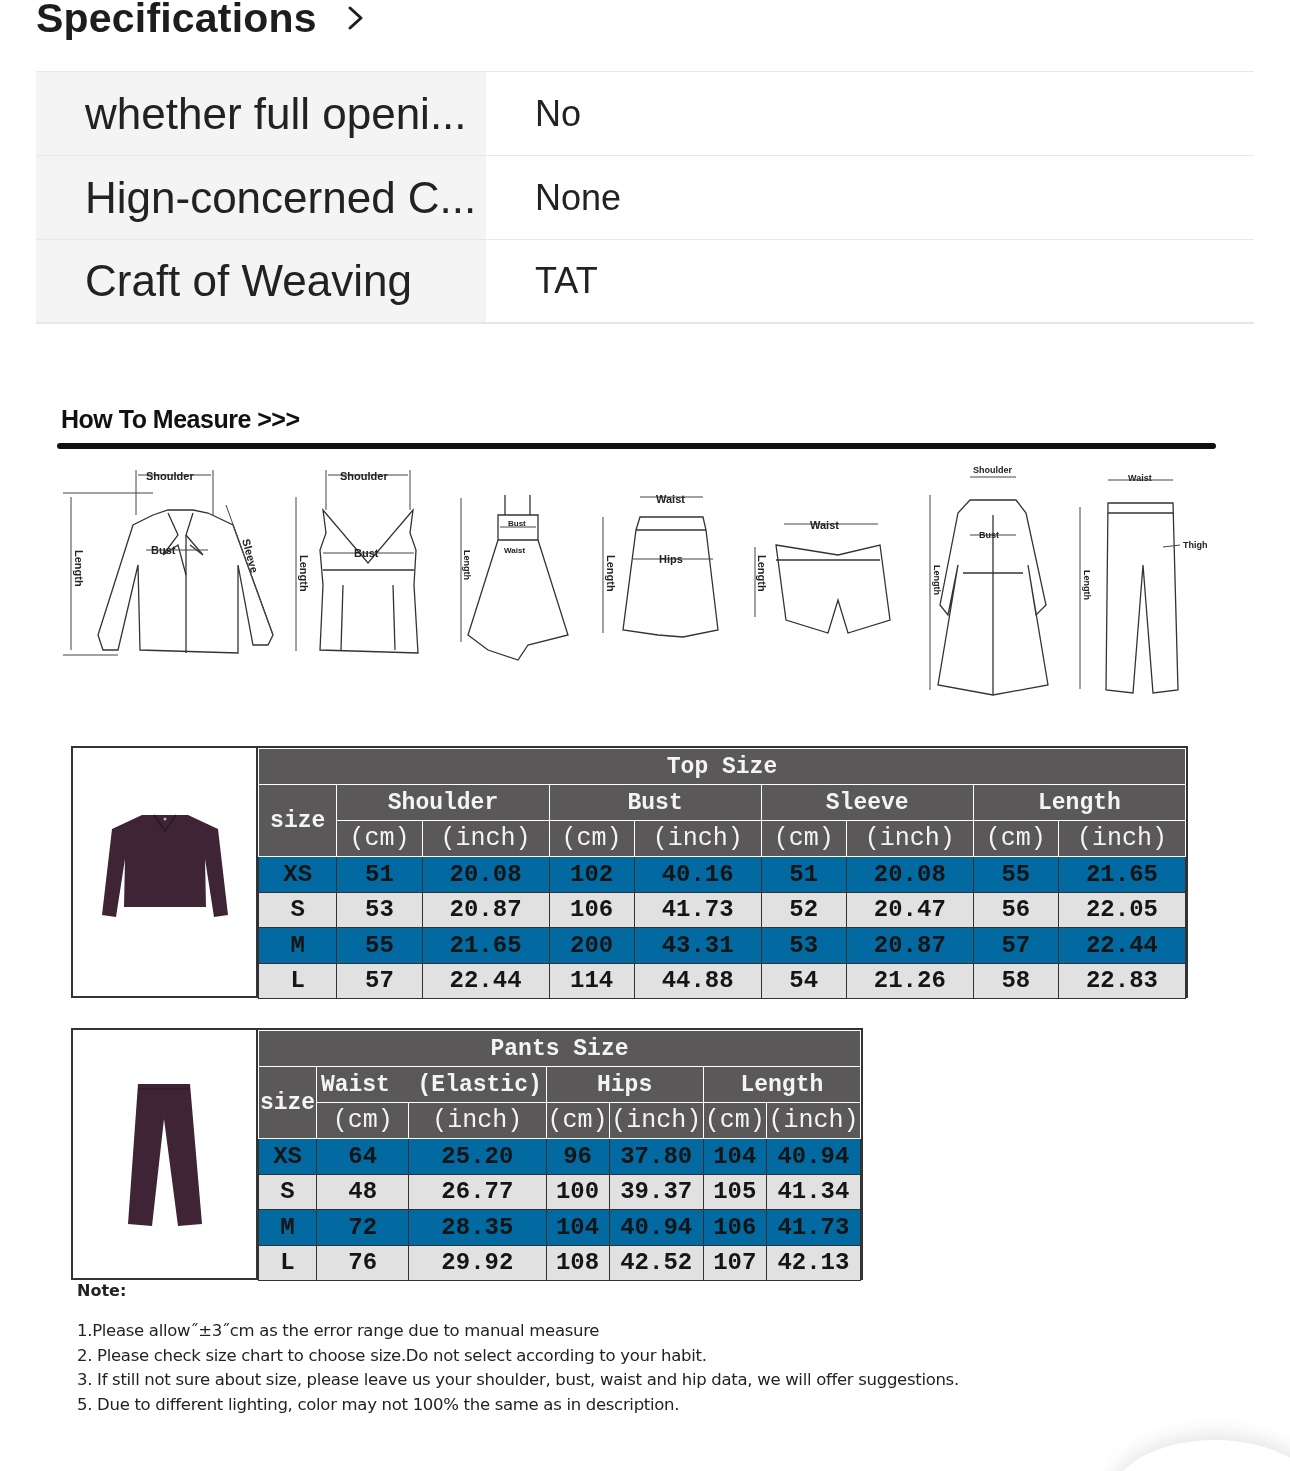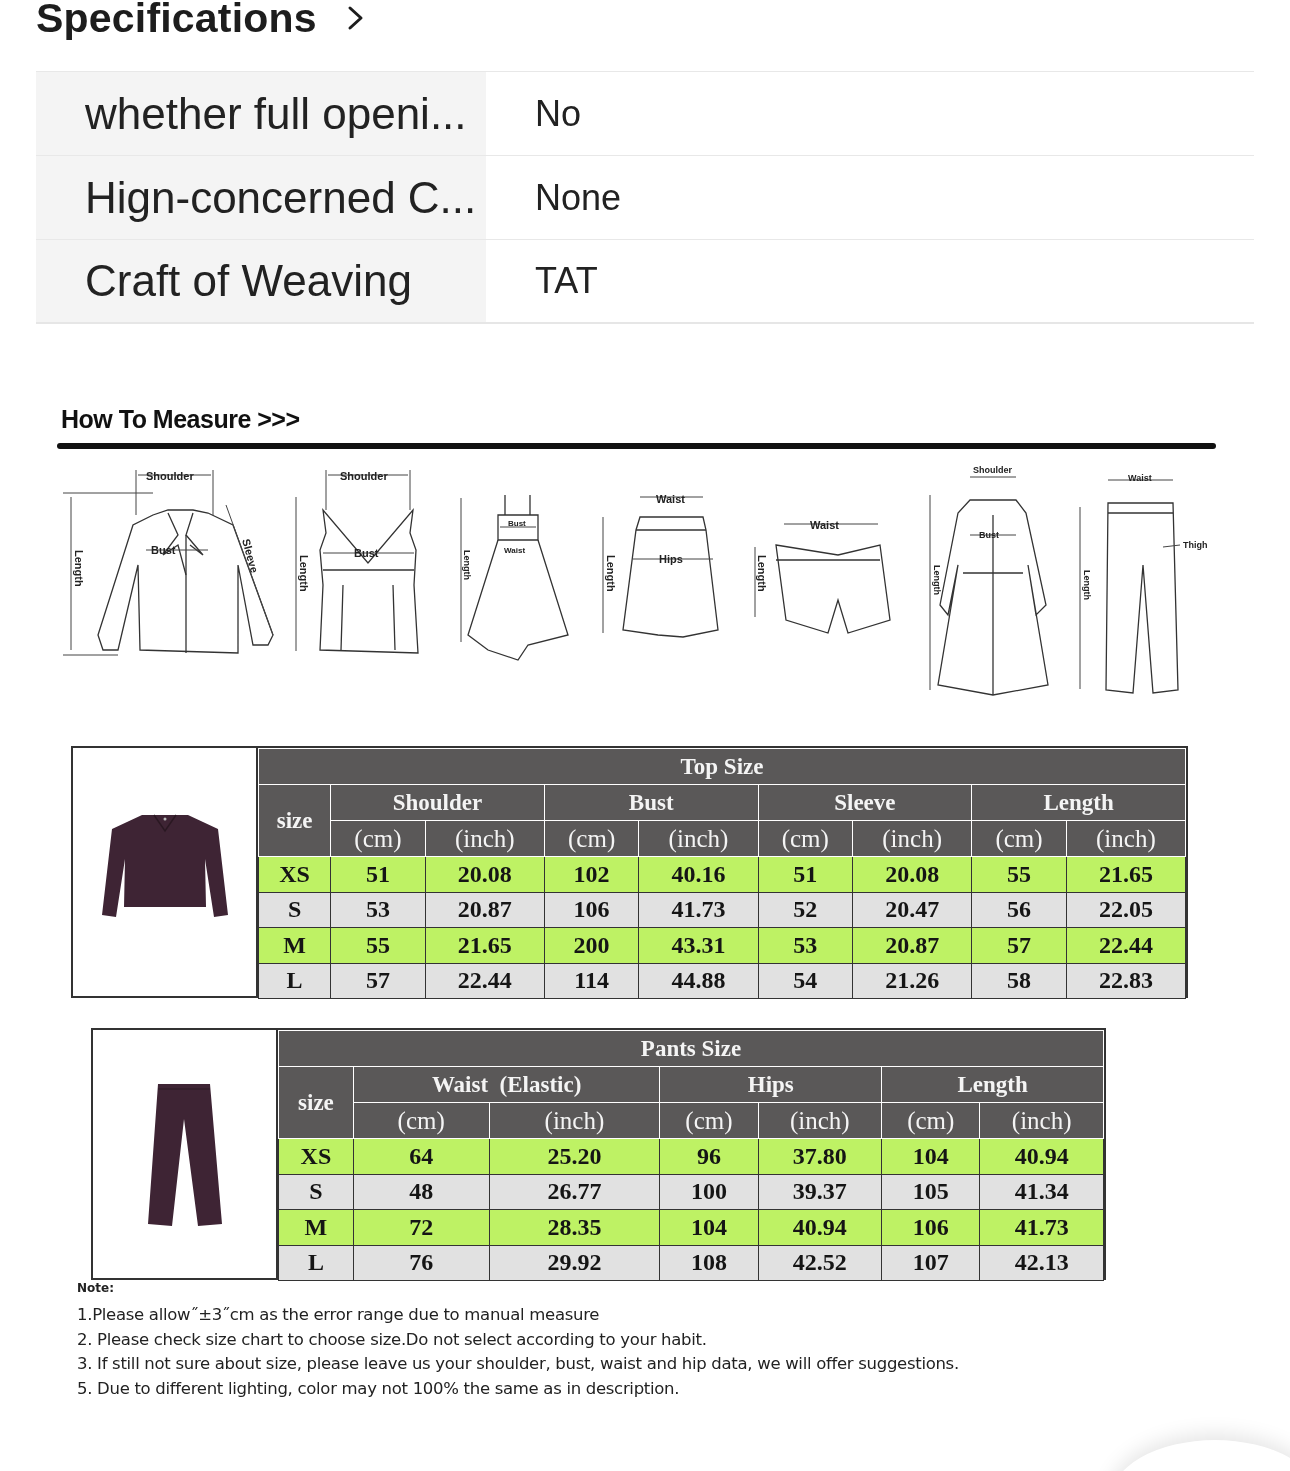--- a/index.html
+++ b/index.html
@@ -27,36 +27,36 @@
 
   .sketches { position: absolute; left: 58px; top: 455px; width: 1170px; height: 250px; }
   .sketches svg { width: 100%; height: 100%; }
   .sk text { font-family: "Liberation Sans", sans-serif; font-weight: 700; font-size: 11px; fill: #222; }
   .sk .line { stroke: #333; stroke-width: 1.3; fill: none; }
   .sk .dim { stroke: #444; stroke-width: 1; fill: none; }
 
   
   .size-block { position: absolute; left: 71px; display: flex; border: 2px solid #333; background: #fff; }
   .top-block { top: 746px; width: 1117px; height: 252px; }
-  .pants-block { top: 1028px; width: 1015px; height: 252px; margin-left: 20px; }
+  .pants-block { top: 1028px; width: 792px; height: 252px; }
   .photo-cell { width: 185px; border-right: 2px solid #333; display: flex; align-items: center; justify-content: center; background: #fff; }
   .photo-cell svg { width: 150px; height: 150px; }
 
-  table.st { border-collapse: collapse; flex: 1; height: 100%; font-family: Liberation Serif, serif; }
+  table.st { border-collapse: collapse; flex: 1; height: 100%; font-family: Liberation Mono, monospace; }
   table.st th, table.st td { border: 1.5px solid #fff; text-align: center; }
   table.st th { background: #5a5858; color: #f4f4f4; font-weight: 700; font-size: 23px; padding: 0; height: 36px; }
   table.st th.sub { font-weight: 400; font-size: 25px; }
   table.st td { border: 1.5px solid #333; font-weight: 700; font-size: 24px; color: #151515; height: 35.5px; }
   table.st tr.alt td { background: #e1e1e1; }
-  table.st tr.plain td { background: #bef264; }
+  table.st tr.plain td { background: #0369a1; }
   table.st td.size { font-size: 24px; }
 
   
   .notes { position: absolute; left: 77px; top: 1281px; font-family: "DejaVu Sans", sans-serif; color: #222; }
-  .notes .n-title { font-weight: 700; font-size: 12px; margin-bottom: 8px; }
+  .notes .n-title { font-weight: 700; font-size: 16px; margin-bottom: 19px; }
   .notes .n-line { font-size: 16.5px; line-height: 24.5px; letter-spacing: -0.3px; white-space: nowrap; }
 
   
   .fab { position: absolute; left: 1110px; top: 1440px; width: 210px; height: 120px; border-radius: 50%; background: #fff; box-shadow: 0 -6px 20px rgba(0,0,0,0.10); }
 </style>
 </head>
 <body>
 
 <div class="spec-header">
   <span class="spec-title">Specifications</span>

